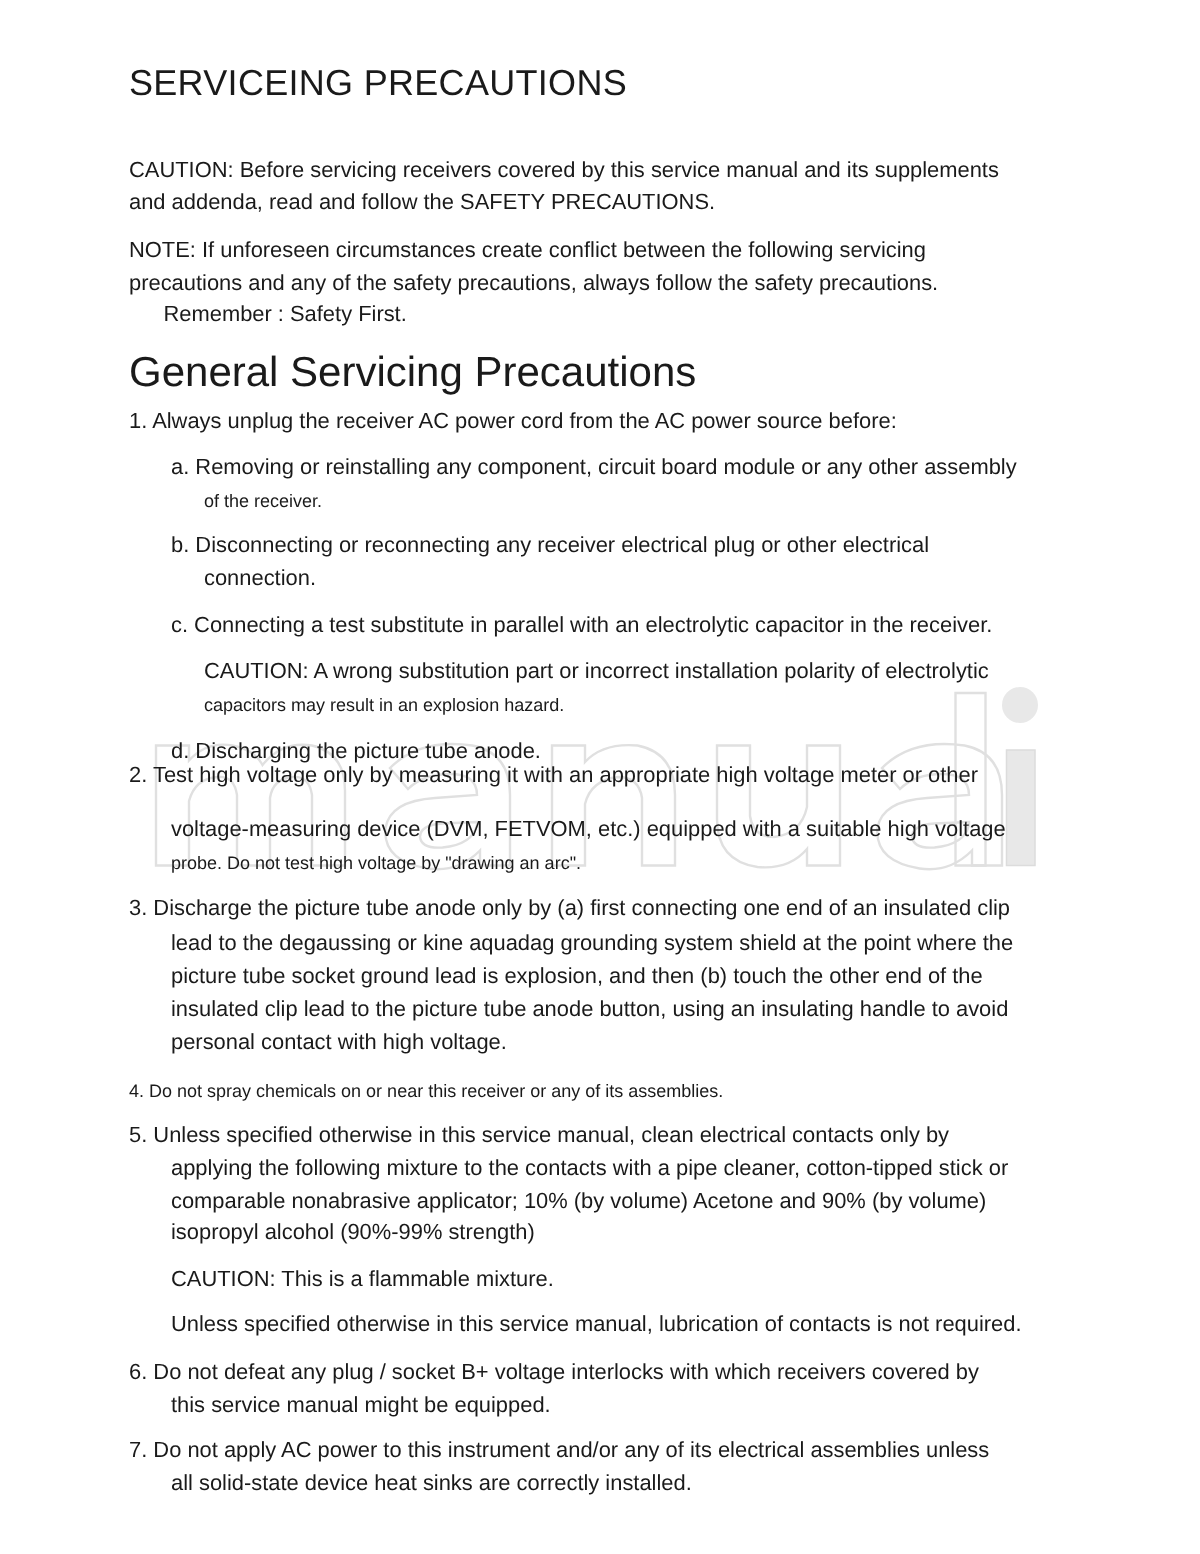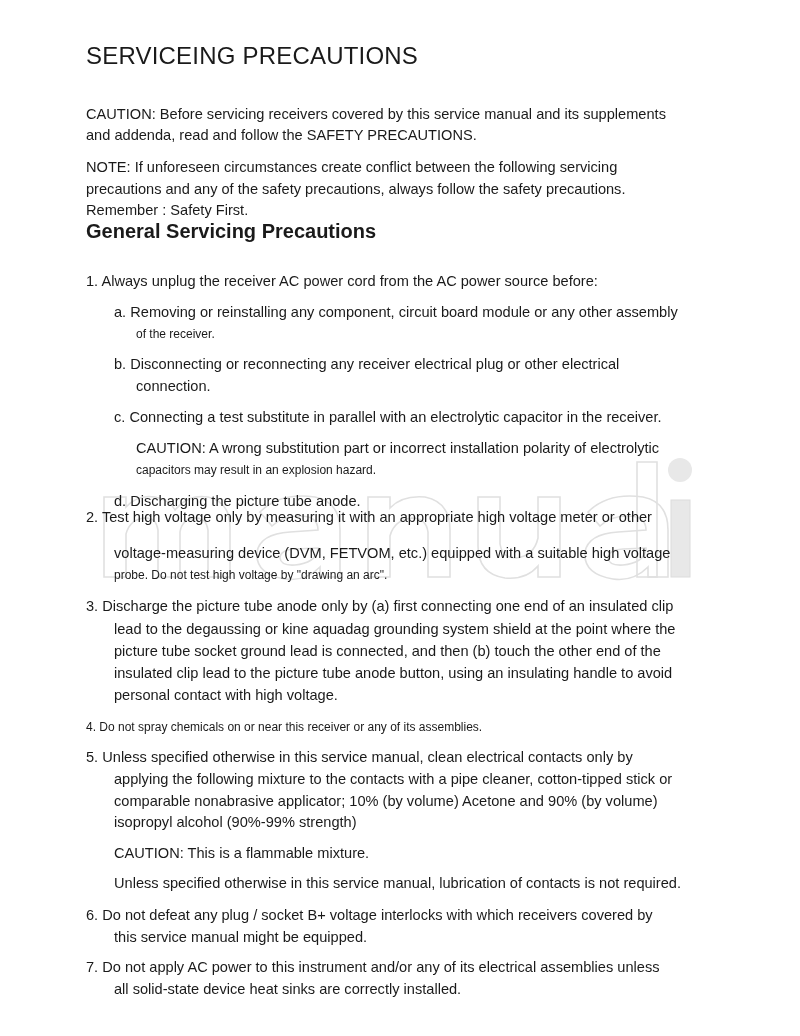--- a/index.html
+++ b/index.html
@@ -44,24 +44,24 @@
       position: absolute;
       left: 86px;
       margin: 0;
       font-size: 14.6px;
       line-height: 22px;
       white-space: nowrap;
     }
     .h2 {
       position: absolute;
       left: 86px;
-      top: 220px;
+      top: 232px;
       margin: 0;
-      font-size: 20px;
-      font-weight: bold;
+      font-size: 28px;
+      font-weight: normal;
       white-space: nowrap;
     }
     .sub { left: 114px; }
     .sub2 { left: 136px; }
     .small { font-size: 12px; }
   </style>
 </head>
 <body>
 
 <svg class="watermark" viewBox="0 0 610 130" xmlns="http://www.w3.org/2000/svg">
@@ -89,21 +89,21 @@
 
 <main class="page">
 
   <h1 class="title">SERVICEING PRECAUTIONS</h1>
 
   <p class="p" style="top:103px;">CAUTION: Before servicing receivers covered by this service manual and its supplements</p>
   <p class="p" style="top:124px;">and addenda, read and follow the SAFETY PRECAUTIONS.</p>
 
   <p class="p" style="top:156px;text-align:right;">NOTE: If unforeseen circumstances create conflict between the following servicing</p>
   <p class="p" style="top:178px;">precautions and any of the safety precautions, always follow the safety precautions.</p>
-  <p class="p" style="top:199px;">Remember : Safety First.</p>
+  <p class="p" style="top:199px;margin-left:23px;">Remember : Safety First.</p>
 
   <h2 class="h2">General Servicing Precautions</h2>
 
   <p class="p" style="top:270px;">1. Always unplug the receiver AC power cord from the AC power source before:</p>
 
   <p class="p sub" style="top:301px;">a. Removing or reinstalling any component, circuit board module or any other assembly</p>
   <p class="p sub2 small" style="top:323px;">of the receiver.</p>
 
   <p class="p sub" style="top:353px;">b. Disconnecting or reconnecting any receiver electrical plug or other electrical</p>
   <p class="p sub2" style="top:375px;">connection.</p>
@@ -114,21 +114,21 @@
   <p class="p sub2 small" style="top:459px;">capacitors may result in an explosion hazard.</p>
 
   <p class="p sub" style="top:490px;">d. Discharging the picture tube anode.</p>
 
   <p class="p" style="top:506px;">2. Test high voltage only by measuring it with an appropriate high voltage meter or other</p>
   <p class="p sub" style="top:542px;">voltage-measuring device (DVM, FETVOM, etc.) equipped with a suitable high voltage</p>
   <p class="p sub small" style="top:564px;">probe. Do not test high voltage by "drawing an arc".</p>
 
   <p class="p" style="top:595px;">3. Discharge the picture tube anode only by (a) first connecting one end of an insulated clip</p>
   <p class="p sub" style="top:618px;">lead to the degaussing or kine aquadag grounding system shield at the point where the</p>
-  <p class="p sub" style="top:640px;">picture tube socket ground lead is connected, and then (b) touch the other end of the</p>
+  <p class="p sub" style="top:640px;">picture tube socket ground lead is explosion, and then (b) touch the other end of the</p>
   <p class="p sub" style="top:662px;">insulated clip lead to the picture tube anode button, using an insulating handle to avoid</p>
   <p class="p sub" style="top:684px;">personal contact with high voltage.</p>
 
   <p class="p small" style="top:716px;">4. Do not spray chemicals on or near this receiver or any of its assemblies.</p>
 
   <p class="p" style="top:746px;">5. Unless specified otherwise in this service manual, clean electrical contacts only by</p>
   <p class="p sub" style="top:768px;">applying the following mixture to the contacts with a pipe cleaner, cotton-tipped stick or</p>
   <p class="p sub" style="top:790px;">comparable nonabrasive applicator; 10% (by volume) Acetone and 90% (by volume)</p>
   <p class="p sub" style="top:811px;">isopropyl alcohol (90%-99% strength)</p>
   <p class="p sub" style="top:842px;">CAUTION: This is a flammable mixture.</p>

